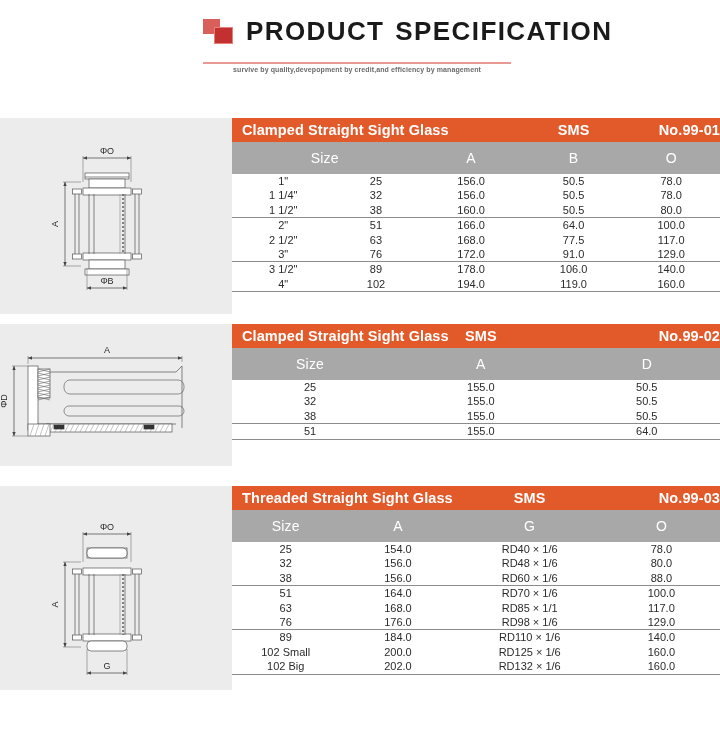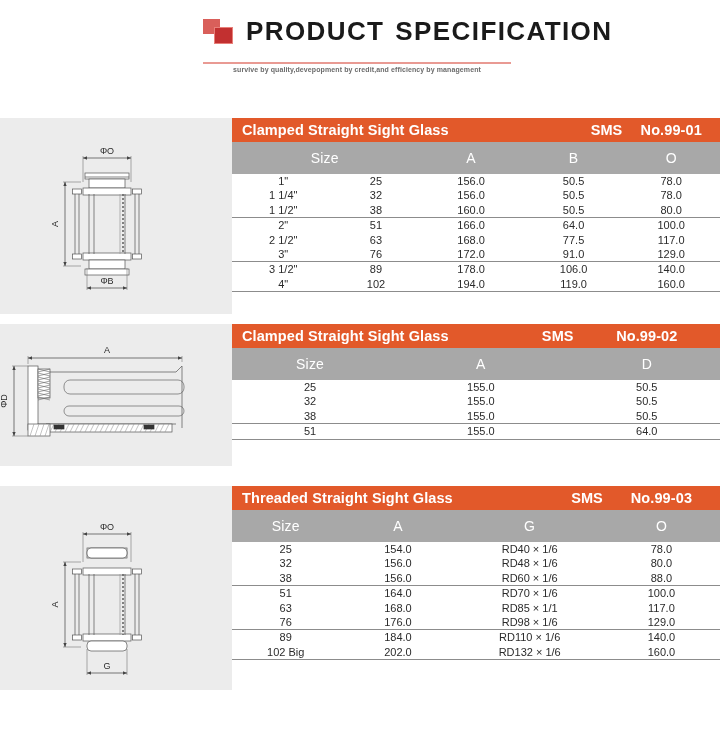--- a/index.html
+++ b/index.html
@@ -87,22 +87,22 @@
     color: #ffffff;
     font-size: 14.5px;
     font-weight: bold;
     height: 24px;
     text-align: left;
     padding: 0 0 0 10px;
     vertical-align: middle;
     white-space: nowrap;
     letter-spacing: .1px;
   }
-  .tbl-head th.code-sms { text-align: right; padding-left: 0; }
-  .tbl-head th.code-no  { text-align: center; padding-left: 0; }
+  .tbl-head th.code-sms { text-align: center; padding-left: 0; }
+  .tbl-head th.code-no  { text-align: right; padding-left: 0; }
 
   .tbl-sub th {
     background: #a8a8a8;
     color: #ffffff;
     font-size: 14px;
     font-weight: normal;
     height: 32px;
     text-align: center;
     vertical-align: middle;
     letter-spacing: .2px;
@@ -496,20 +496,26 @@
                 <td>176.0</td>
                 <td>RD98 × 1/6</td>
                 <td>129.0</td>
               </tr>
               <tr class="grp-top">
                 <td>89</td>
                 <td>184.0</td>
                 <td>RD110 × 1/6</td>
                 <td>140.0</td>
               </tr>
+              <tr>
+                <td>102 Small</td>
+                <td>200.0</td>
+                <td>RD125 × 1/6</td>
+                <td>160.0</td>
+              </tr>
               <tr class=" last-row">
                 <td>102 Big</td>
                 <td>202.0</td>
                 <td>RD132 × 1/6</td>
                 <td>160.0</td>
               </tr>
             </tbody>
           </table>
         </div>
       </div>

